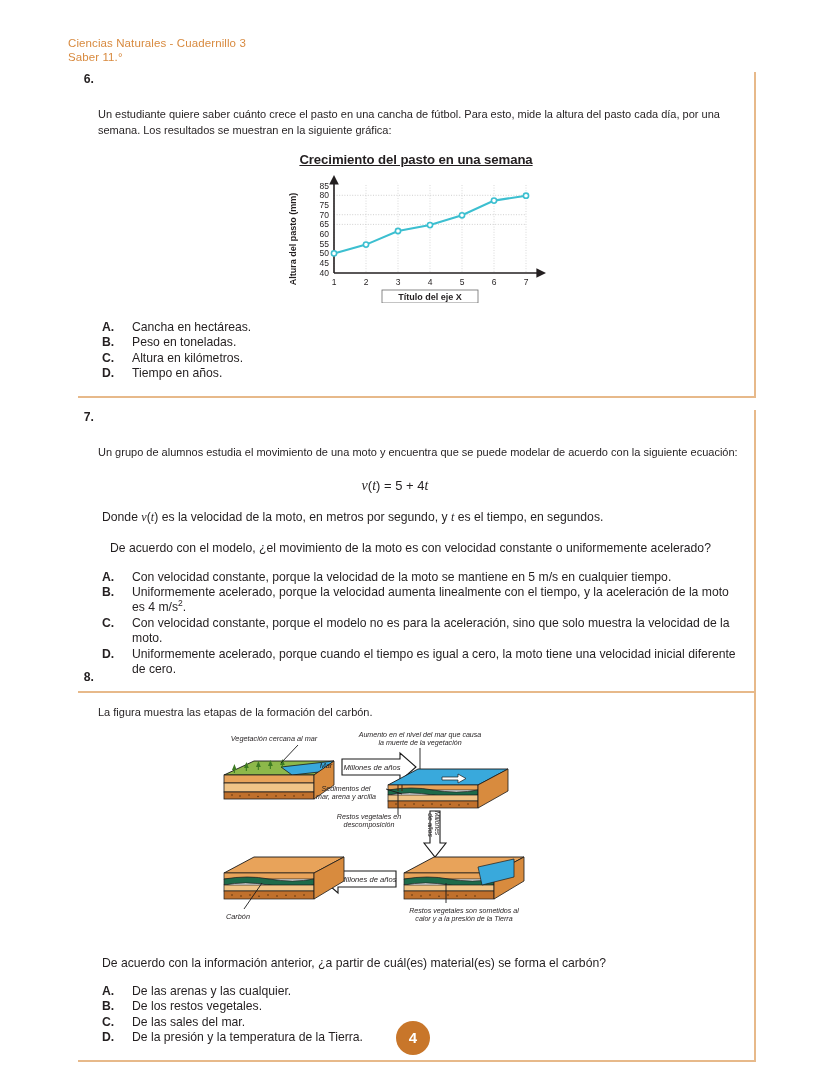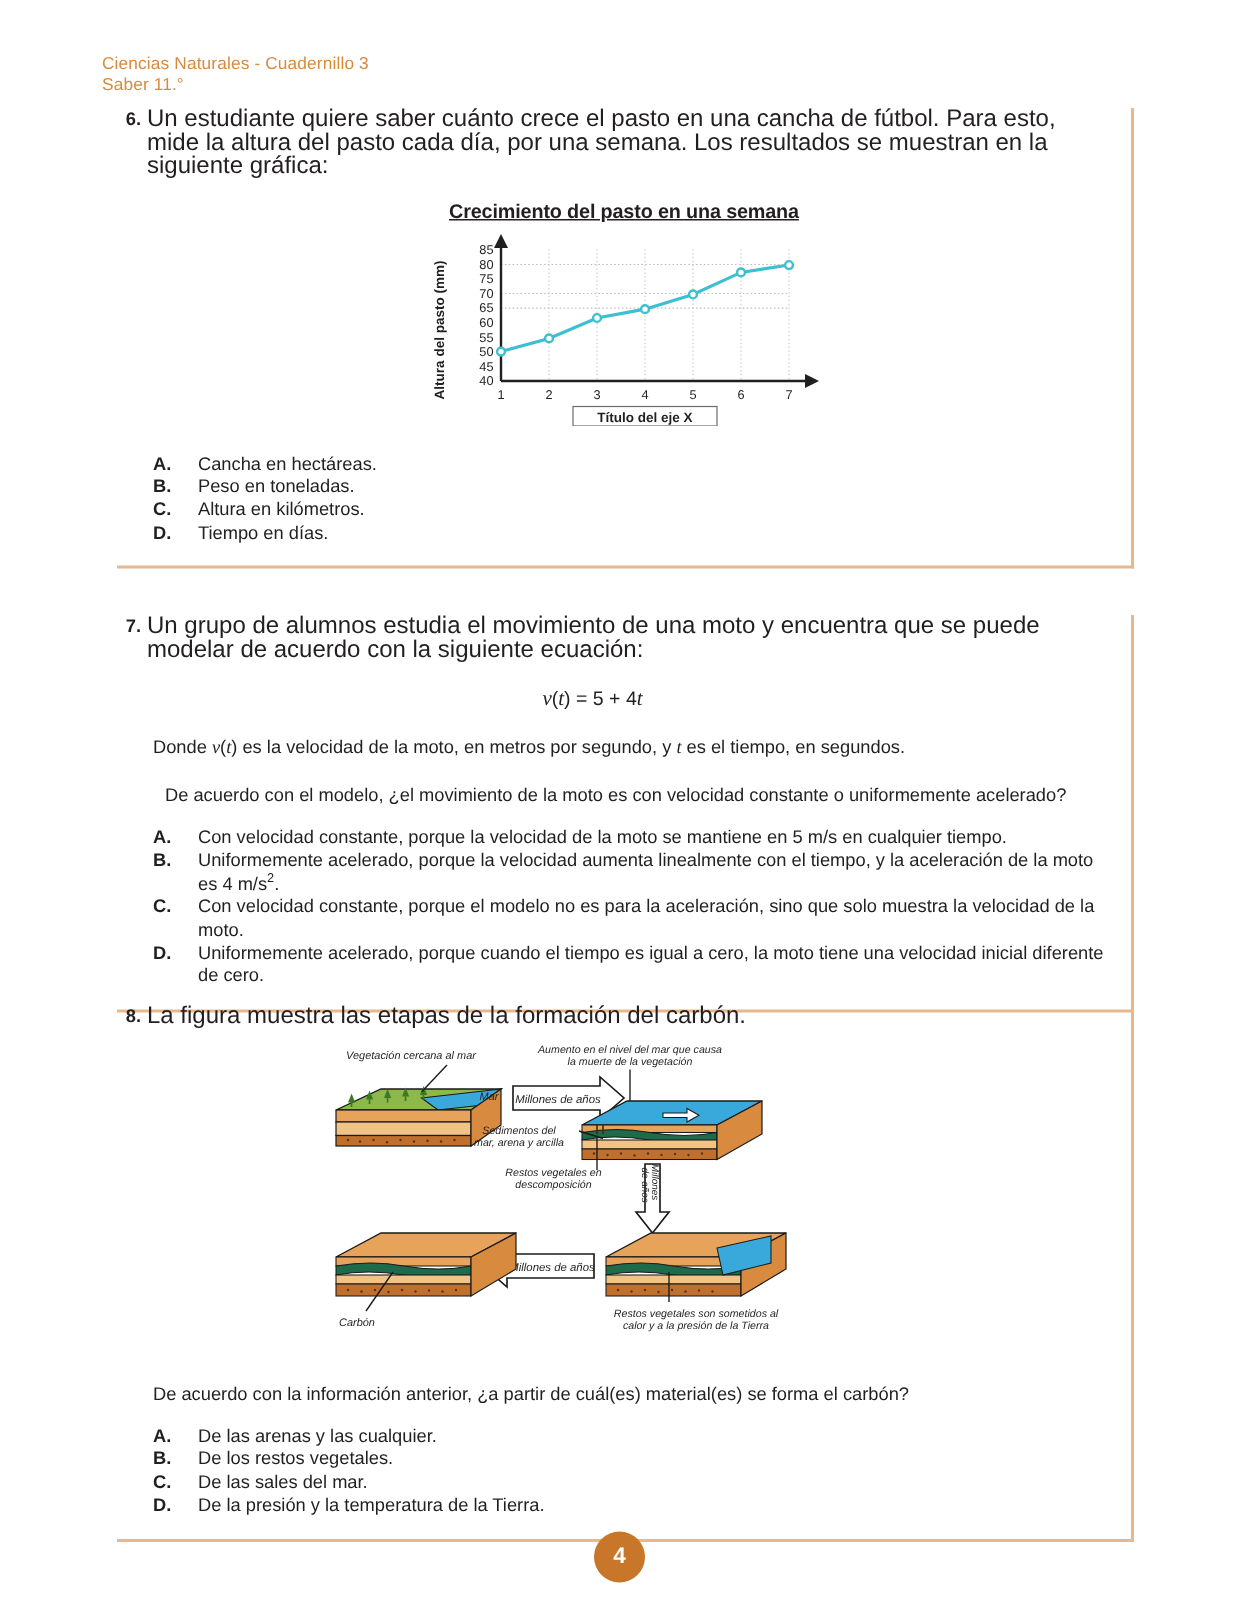--- a/index.html
+++ b/index.html
@@ -51,24 +51,25 @@
     font-weight: bold;
     font-size: 12.2px;
     line-height: 15.5px;
     width: 20px;
     flex: 0 0 20px;
     text-align: right;
     padding-right: 4px;
     box-sizing: border-box;
   }
   .qtext {
-    font-size: 16px;
+    font-size: 11px;
     line-height: 15.5px;
     flex: 1;
     padding-right: 16px;
+    margin-top: 35px;
   }
   .para {
     font-size: 12.2px;
     line-height: 15.5px;
     margin-left: 24px;
     padding-right: 20px;
   }
   .equation {
     font-size: 13px;
     text-align: center;
@@ -226,21 +227,21 @@
       <div class="opt">
         <div class="optletter">B.</div>
         <div class="opttext">Peso en toneladas.</div>
       </div>
       <div class="opt">
         <div class="optletter">C.</div>
         <div class="opttext">Altura en kilómetros.</div>
       </div>
       <div class="opt">
         <div class="optletter">D.</div>
-        <div class="opttext">Tiempo en días.</div>
+        <div class="opttext">Tiempo en años.</div>
       </div>
     </div>
   </div>
 
   <div class="qblock" id="q7" style="top:410px; padding-bottom:14px;">
 
     <div class="qrow">
       <div class="qnum">7.</div>
       <div class="qtext">Un grupo de alumnos estudia el movimiento de una moto y encuentra que se puede modelar de acuerdo con la siguiente ecuación:</div>
     </div>

